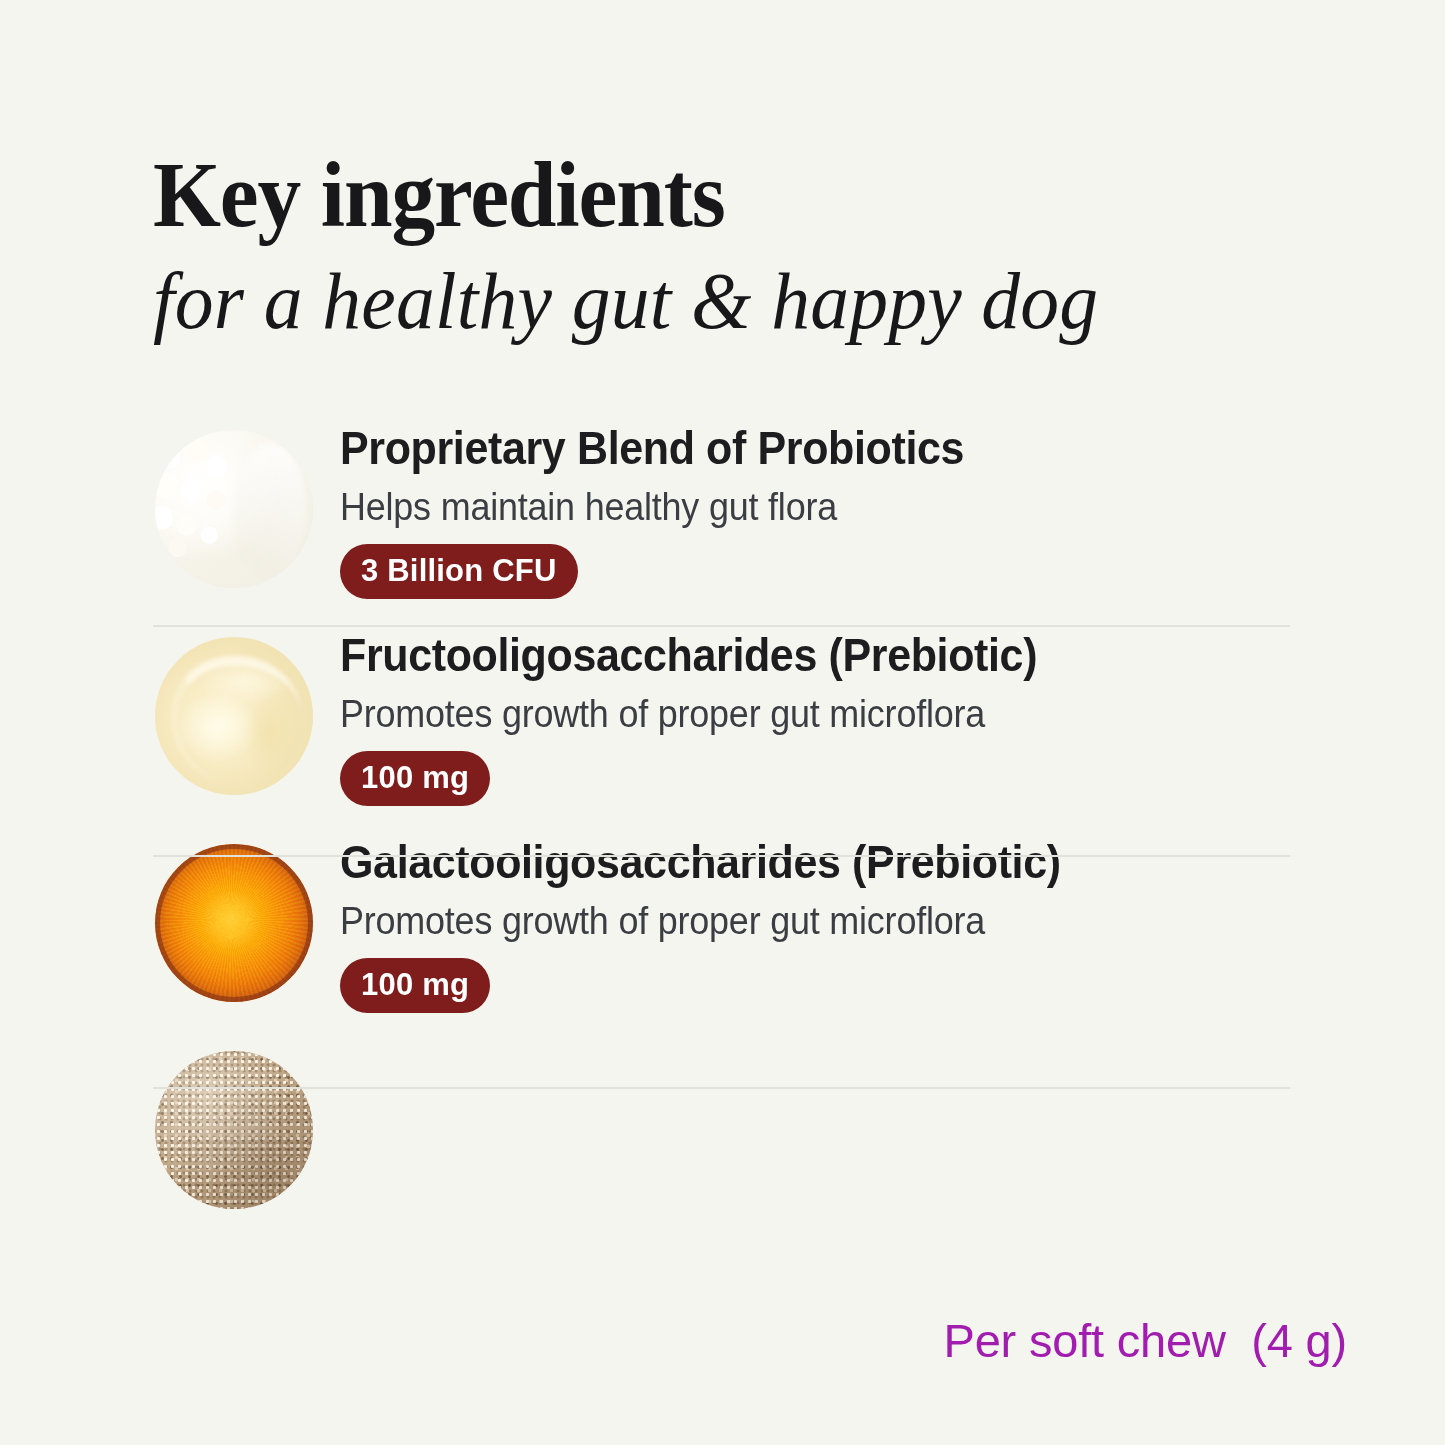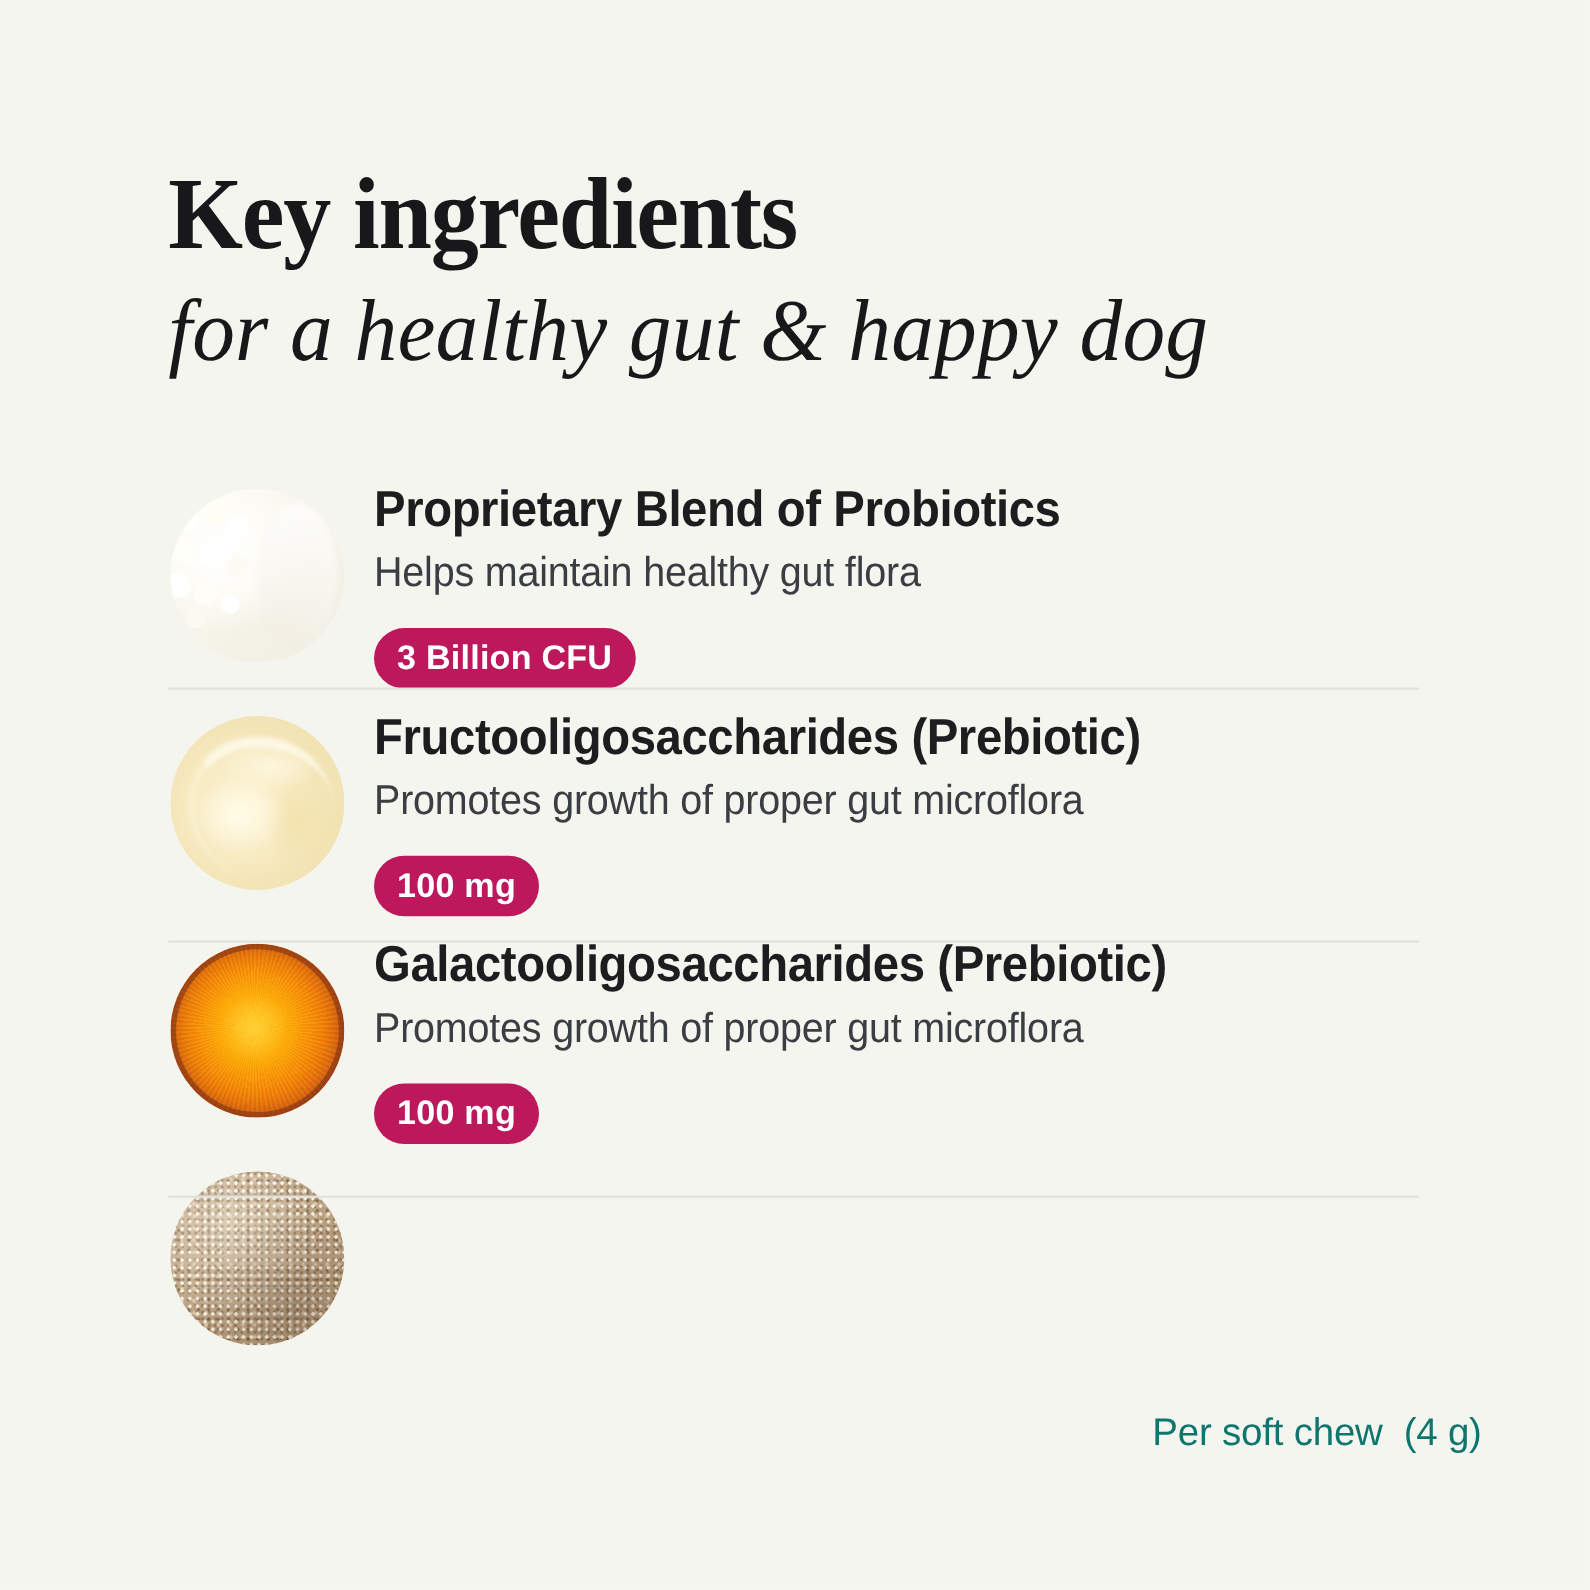--- a/index.html
+++ b/index.html
@@ -42,21 +42,21 @@
     color:#18181a;
     line-height:1.05;
     margin-top:18px;
     letter-spacing:0.2px;
     transform:scaleX(0.97);
     transform-origin:left center;
     white-space:nowrap;
   }
 
   
-  .list { position:absolute; left:0; top:430px; width:1445px; }
+  .list { position:absolute; left:0; top:416px; width:1445px; }
 
   .row {
     position:relative;
     height:207px;
     padding-left:153px;
   }
   .row-inner { position:relative; height:100%; }
 
   .thumb {
     position:absolute;
@@ -201,22 +201,22 @@
     line-height:1.12;
     margin-top:12px;
     letter-spacing:-0.2px;
     transform:scaleX(0.945);
     transform-origin:left center;
     white-space:nowrap;
   }
 
   .badge {
     display:inline-block;
-    margin-top:29px;
-    background:#be185d;
+    margin-top:16px;
+    background:#7f1d1d;
     color:#ffffff;
     font-family:"Liberation Sans", sans-serif;
     font-size:31px;
     font-weight:700;
     letter-spacing:0.2px;
     line-height:1;
     padding:11px 21px 13px 21px;
     border-radius:999px;
     white-space:nowrap;
   }
@@ -230,25 +230,25 @@
     background:#e2e2dd;
   }
   .d1 { top:625px; }
   .d2 { top:855px; }
   .d3 { top:1087px; }
 
   
   .footer {
     position:absolute;
     right:98px;
-    top:1283px;
+    top:1313px;
     font-family:"Liberation Sans", sans-serif;
-    font-size:35px;
+    font-size:47px;
     font-weight:400;
-    color:#0f766e;
+    color:#a21caf;
     letter-spacing:-0.2px;
     white-space:pre;
   }
 </style>
 </head>
 <body>
 
 <div class="page">
 
   <div class="heading">

